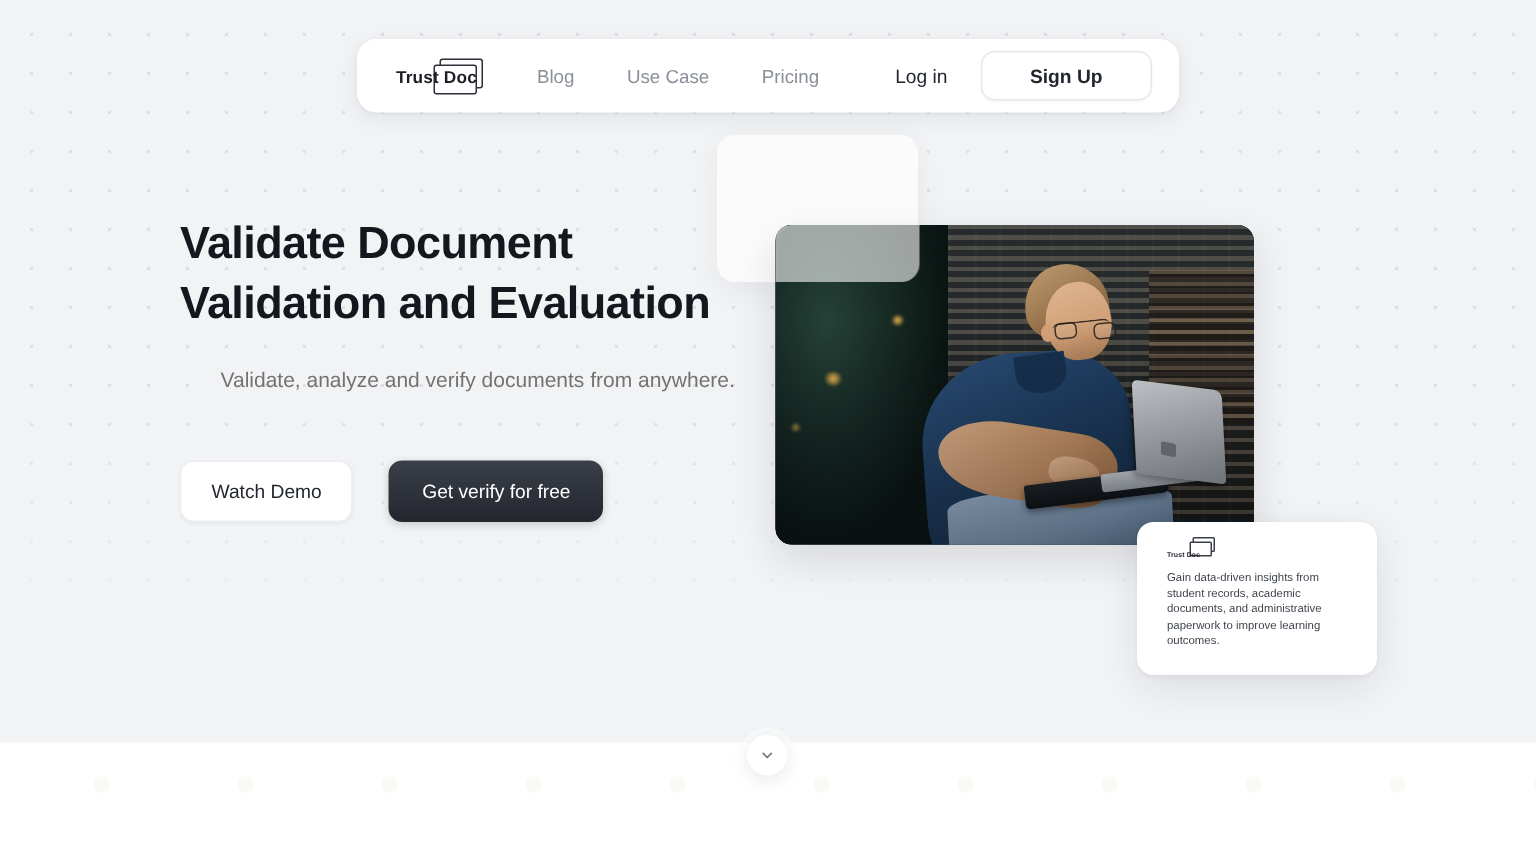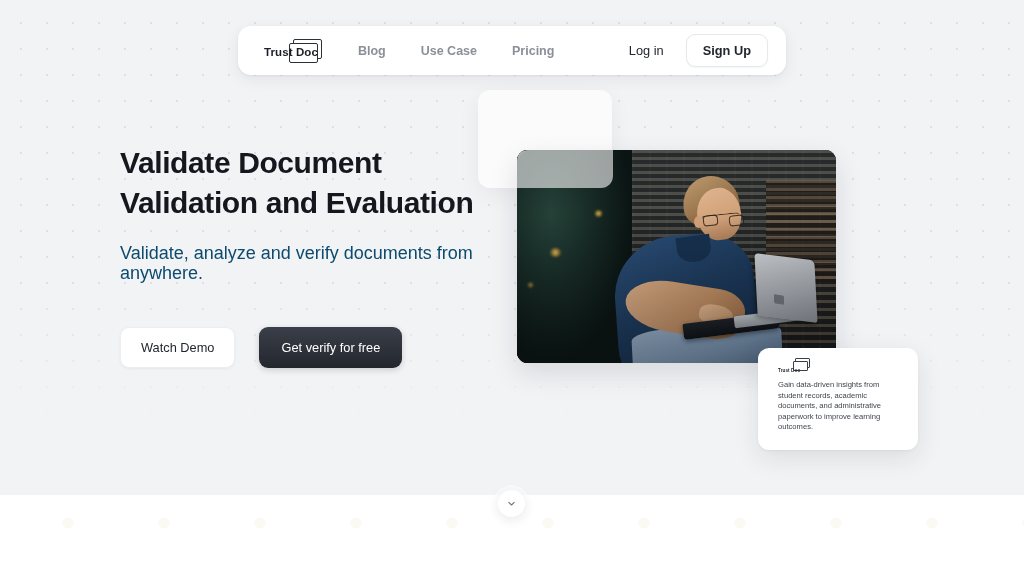--- a/index.html
+++ b/index.html
@@ -107,21 +107,20 @@
     letter-spacing: .1px;
     color: #1c1f26;
     white-space: nowrap;
     padding-top: 3px;
   }
 
   .nav-links {
     display: flex;
     align-items: flex-start;
     gap: 35px;
-    font-weight: bold;
   }
   .nav-link {
     font-size: 12.5px;
     color: #8a8f98;
     text-decoration: none;
     white-space: nowrap;
     cursor: pointer;
   }
 
   .nav-right {
@@ -139,44 +138,45 @@
     cursor: pointer;
   }
   .signup-btn {
     font-family: inherit;
     font-size: 12.8px;
     font-weight: 600;
     color: #22262e;
     background: #ffffff;
     border: 1px solid #e6e8ec;
     border-radius: 9px;
-    padding: 8px 16px;
+    padding: 8px 32px;
     white-space: nowrap;
     cursor: pointer;
     box-shadow: 0 1px 2px rgba(22,26,38,0.04);
   }
 
   
   .copy {
     position: absolute;
     left: 120px; top: 143px;
     width: 400px;
   }
   .headline {
     font-size: 30px;
     line-height: 40px;
     font-weight: 700;
     letter-spacing: -.4px;
     color: #14171d;
   }
   .subhead {
     margin-top: 20px;
-    font-size: 18px;
+    font-size: 14px;
     line-height: 20px;
-    color: #0c4a6e;
+    color: #737373;
+    margin-left: 27px;
   }
   .cta-row {
     margin-top: 44px;
     display: flex;
     align-items: center;
     gap: 24px;
   }
   .btn-secondary {
     font-family: inherit;
     font-size: 12.8px;

